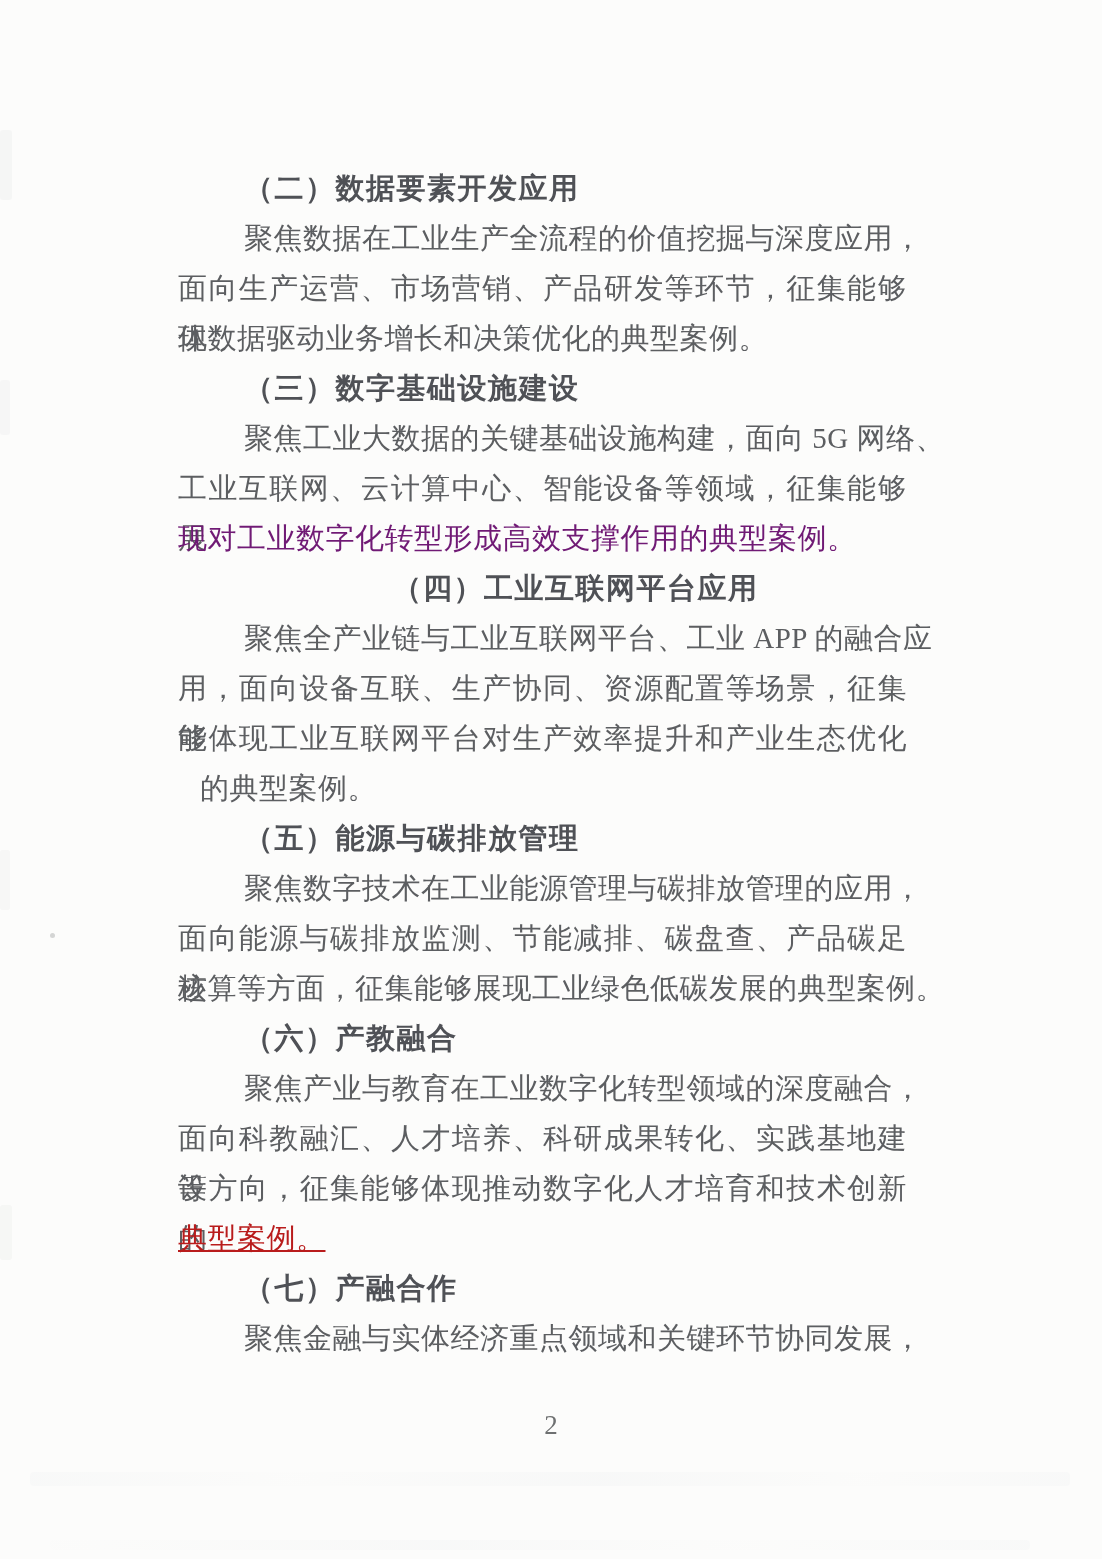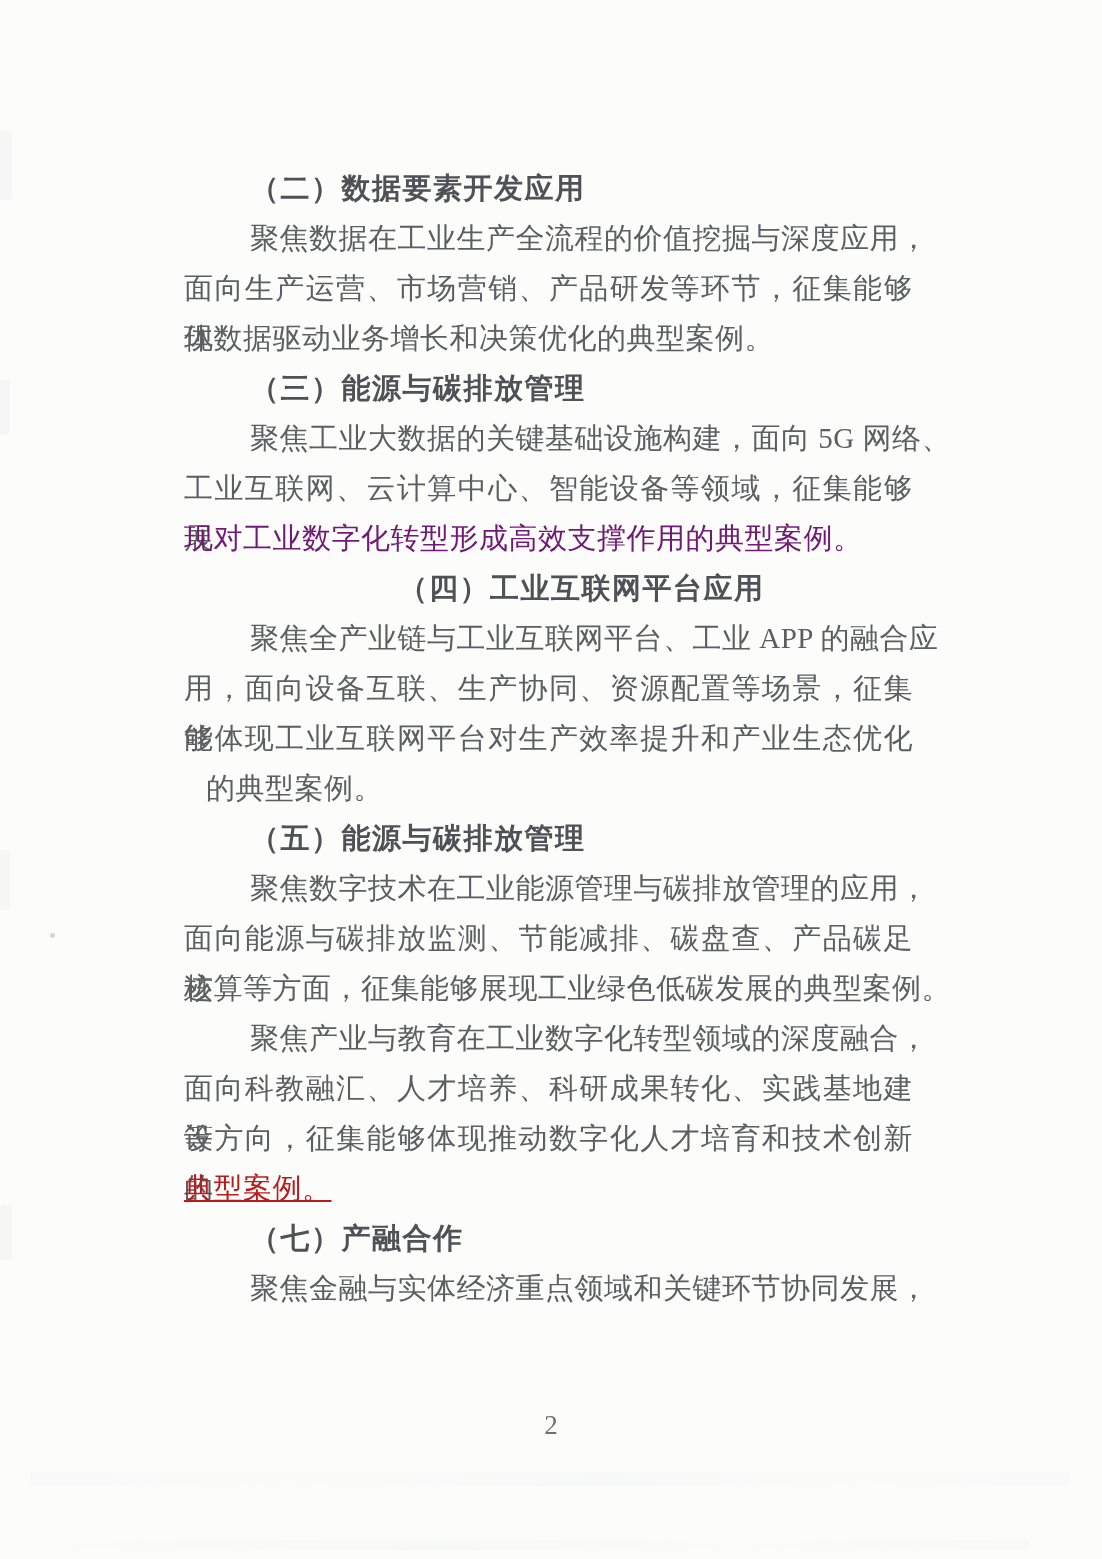--- a/index.html
+++ b/index.html
@@ -9,21 +9,21 @@
     position: relative;
     width: 1102px;
     height: 1559px;
     background: #fcfcfb;
     overflow: hidden;
     font-family: "Liberation Serif", "DejaVu Serif", serif;
   }
 
   .doc {
     position: absolute;
-    left: 184px;
+    left: 178px;
     top: 163px;
     width: 729px;
   }
 
   .line {
     height: 50px;
     line-height: 50px;
     font-size: 29px;
     color: #5c5e61;
     letter-spacing: 0.5px;
@@ -86,33 +86,34 @@
 </head>
 <body>
 
 <div class="page" style="background: rgb(252, 252, 251);">
 
   <div class="doc">
       <div class="line heading" style="color: rgb(79, 81, 86);">（二）数据要素开发应用</div>
       <div class="line body-first" style="color: rgb(92, 94, 97);">聚焦数据在工业生产全流程的价值挖掘与深度应用，</div>
       <div class="line body-justify" style="color: rgb(92, 94, 97);">面向生产运营、市场营销、产品研发等环节，征集能够体</div>
       <div class="line body" style="color: rgb(92, 94, 97);">现数据驱动业务增长和决策优化的典型案例。</div>
-      <div class="line heading" style="color: rgb(79, 81, 86);">（三）能源与碳排放管理</div>
+      <div class="line heading" style="color: rgb(79, 81, 86);">（三）数字基础设施建设</div>
       <div class="line body-first" style="color: rgb(92, 94, 97);">聚焦工业大数据的关键基础设施构建，面向 5G 网络、</div>
       <div class="line body-justify" style="color: rgb(92, 94, 97);">工业互联网、云计算中心、智能设备等领域，征集能够展</div>
       <div class="line body" style="color: #701a75;">现对工业数字化转型形成高效支撑作用的典型案例。</div>
       <div class="line heading" style="color: rgb(79, 81, 86); text-align: center;">（四）工业互联网平台应用</div>
       <div class="line body-first" style="color: rgb(92, 94, 97); font-family: Liberation Serif, serif;">聚焦全产业链与工业互联网平台、工业 APP 的融合应</div>
       <div class="line body-justify" style="color: rgb(92, 94, 97);">用，面向设备互联、生产协同、资源配置等场景，征集能</div>
       <div class="line body-justify" style="color: rgb(92, 94, 97);">够体现工业互联网平台对生产效率提升和产业生态优化</div>
       <div class="line body" style="color: rgb(92, 94, 97); margin-left: 22px;">的典型案例。</div>
       <div class="line heading" style="color: rgb(79, 81, 86);">（五）能源与碳排放管理</div>
       <div class="line body-first" style="color: rgb(92, 94, 97);">聚焦数字技术在工业能源管理与碳排放管理的应用，</div>
       <div class="line body-justify" style="color: rgb(92, 94, 97);">面向能源与碳排放监测、节能减排、碳盘查、产品碳足迹</div>
       <div class="line body" style="color: rgb(92, 94, 97);">核算等方面，征集能够展现工业绿色低碳发展的典型案例。</div>
+      <div class="line heading" style="color: rgb(79, 81, 86);">（六）产教融合</div>
       <div class="line body-first" style="color: rgb(92, 94, 97);">聚焦产业与教育在工业数字化转型领域的深度融合，</div>
       <div class="line body-justify" style="color: rgb(92, 94, 97);">面向科教融汇、人才培养、科研成果转化、实践基地建设</div>
       <div class="line body-justify" style="color: rgb(92, 94, 97);">等方向，征集能够体现推动数字化人才培育和技术创新的</div>
       <div class="line body" style="color: #b91c1c; text-decoration: underline;">典型案例。</div>
       <div class="line heading" style="color: rgb(79, 81, 86);">（七）产融合作</div>
       <div class="line body-first" style="color: rgb(92, 94, 97);">聚焦金融与实体经济重点领域和关键环节协同发展，</div>
     </div>
 
   <div class="pagenum" style="color: rgb(110, 112, 113);">2</div>
 

